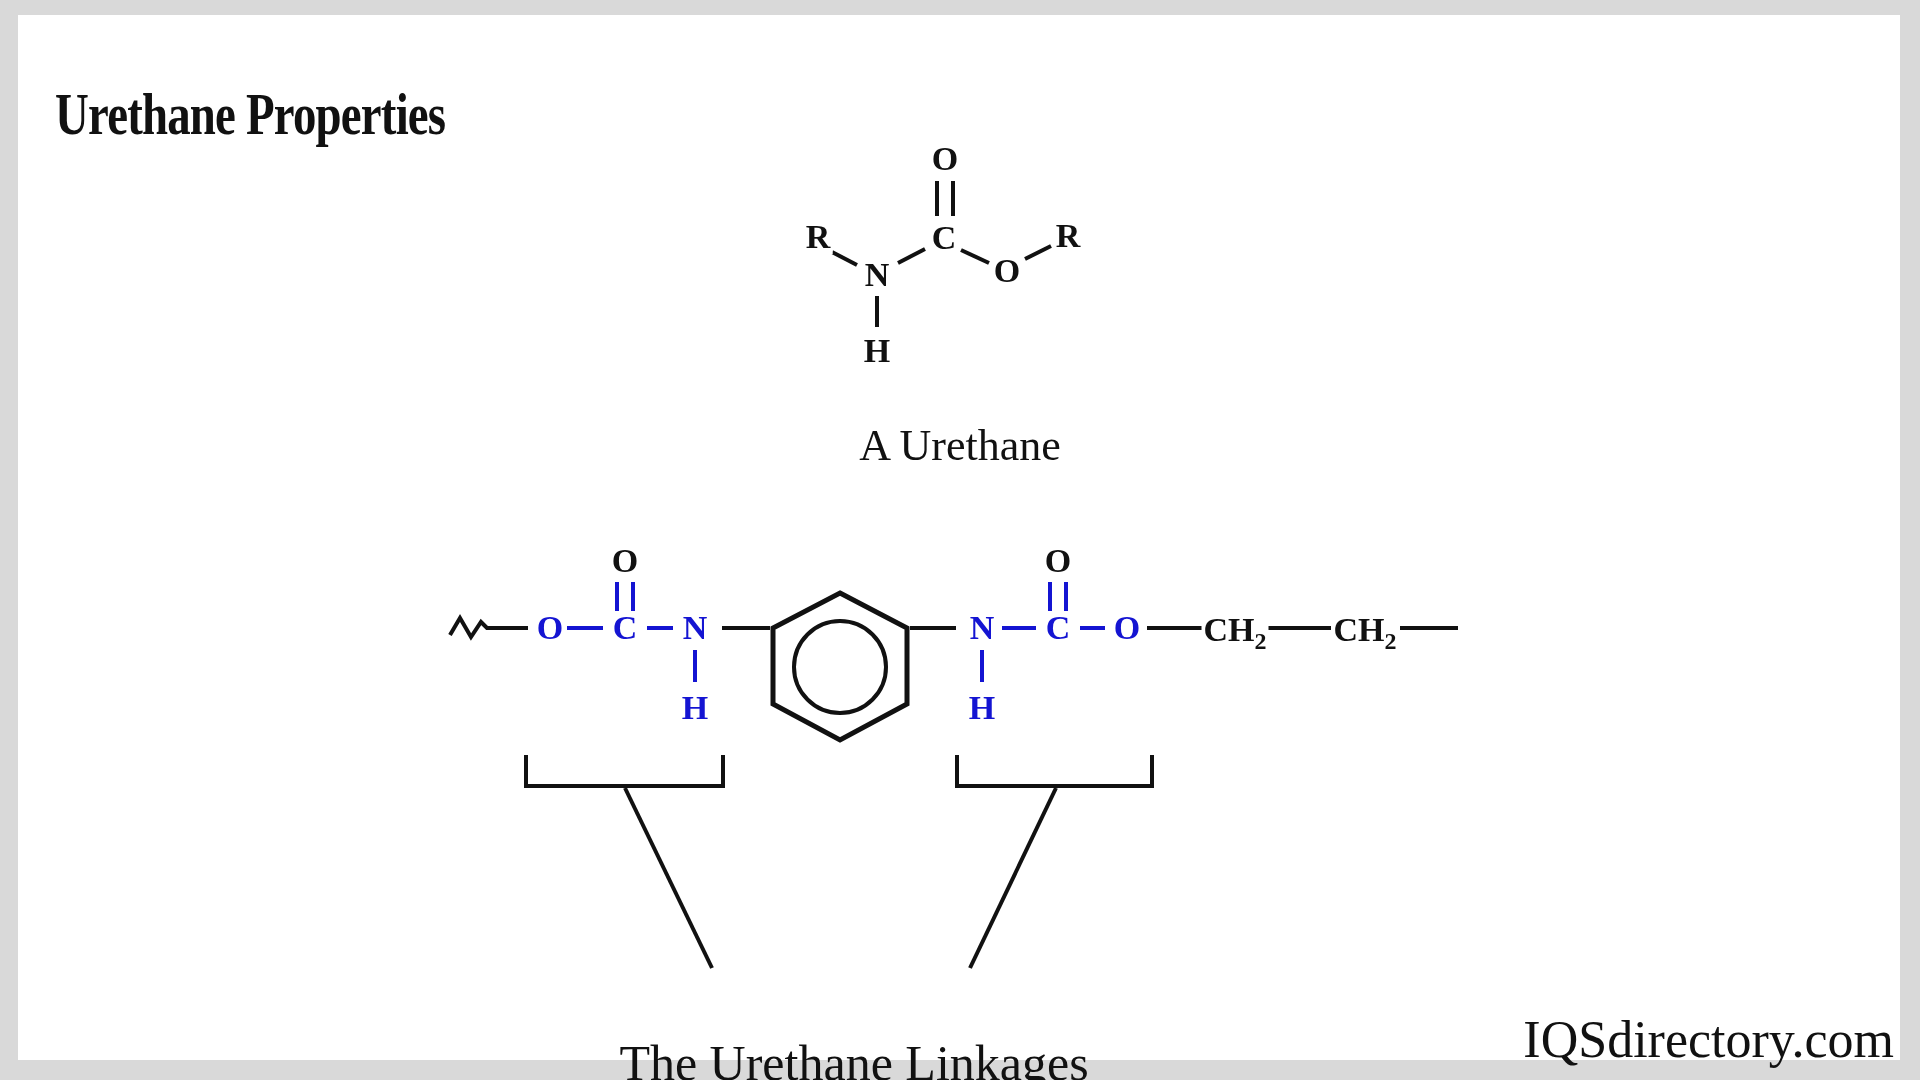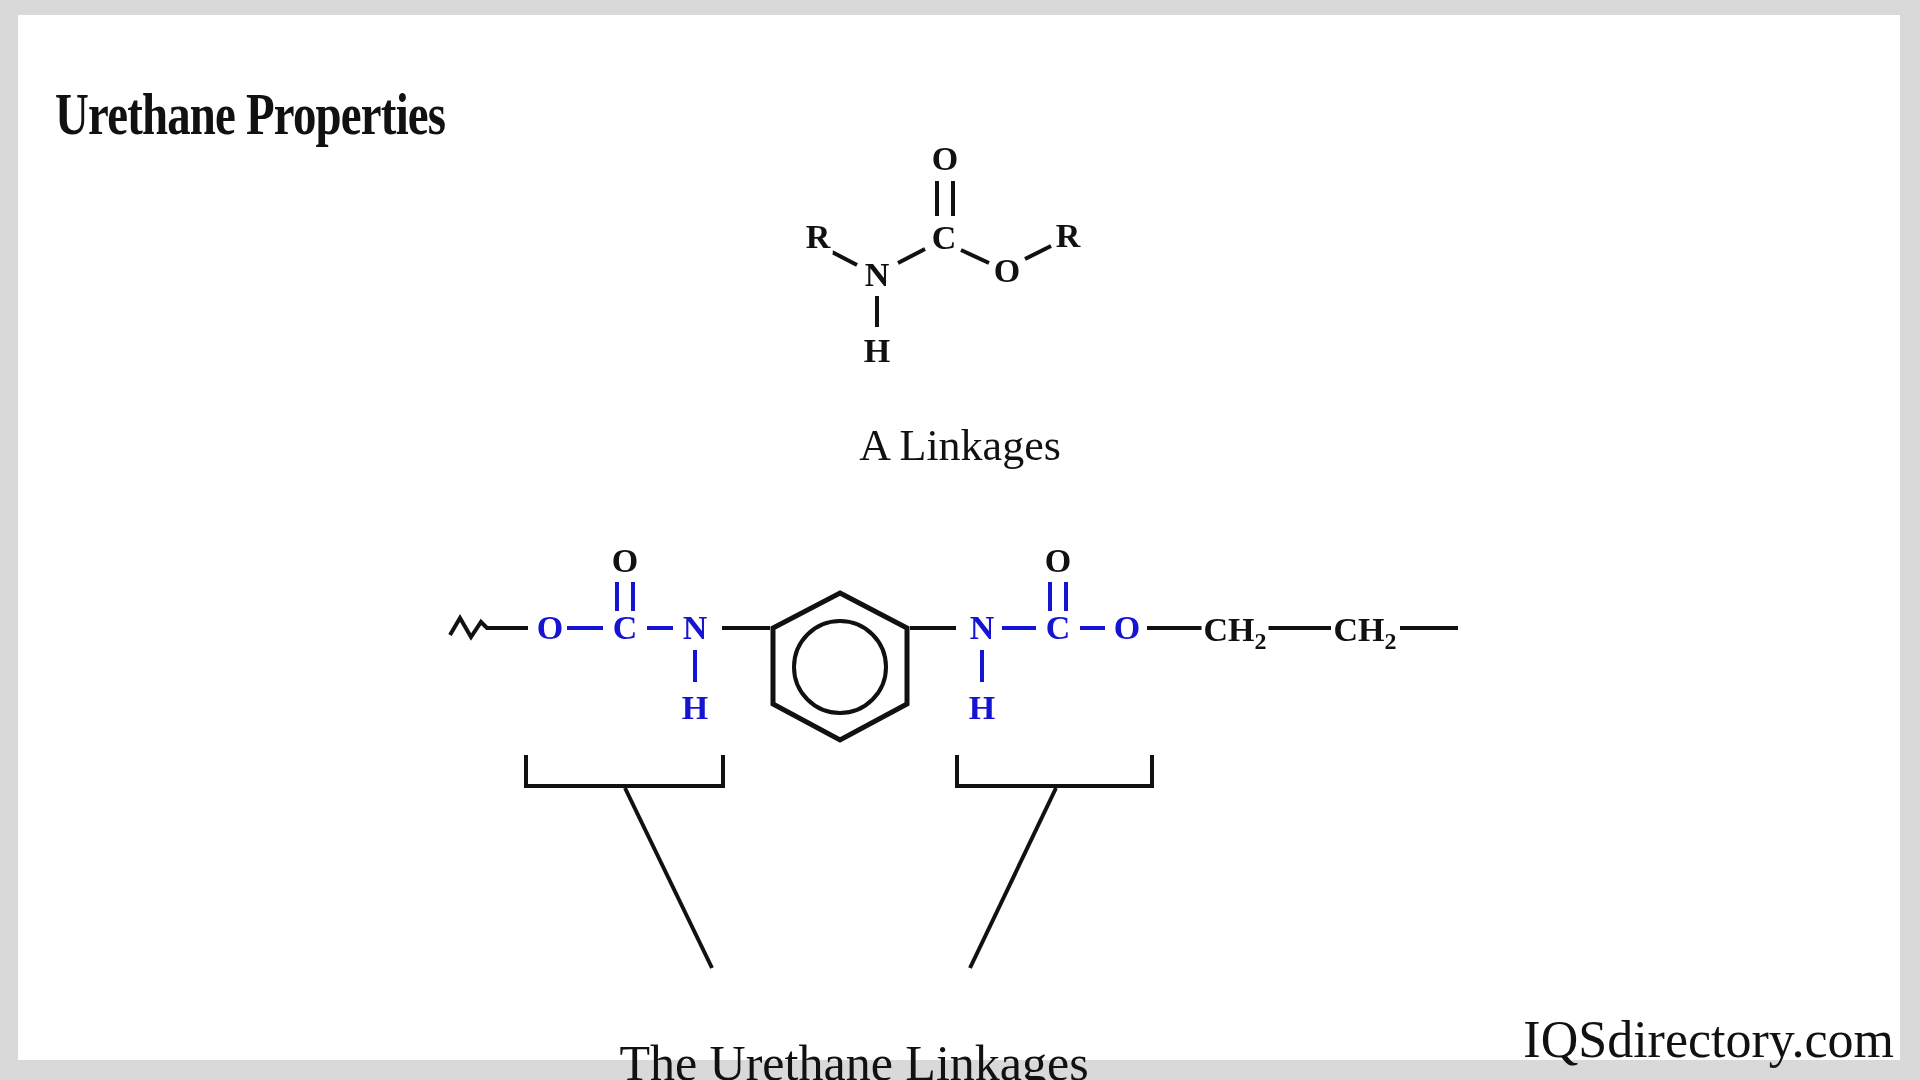--- a/index.html
+++ b/index.html
@@ -75,21 +75,21 @@
   <h1 class="title"><span class="squeeze">Urethane Properties</span></h1>
 
   <span class="atom" style="left:818px;top:237px;">R</span>
   <span class="atom" style="left:877px;top:275px;">N</span>
   <span class="atom" style="left:877px;top:351px;">H</span>
   <span class="atom" style="left:944px;top:238px;">C</span>
   <span class="atom" style="left:945px;top:159px;">O</span>
   <span class="atom" style="left:1007px;top:271px;">O</span>
   <span class="atom" style="left:1068px;top:236px;">R</span>
 
-  <div class="caption-a">A Linkages</div>
+  <div class="caption-a">A Urethane</div>
 
   <span class="atom blue" style="left:550px;top:628px;">O</span>
   <span class="atom blue" style="left:625px;top:628px;">C</span>
   <span class="atom" style="left:625px;top:561px;">O</span>
   <span class="atom blue" style="left:695px;top:628px;">N</span>
   <span class="atom blue" style="left:695px;top:708px;">H</span>
   <span class="atom blue" style="left:982px;top:628px;">N</span>
   <span class="atom blue" style="left:982px;top:708px;">H</span>
   <span class="atom blue" style="left:1058px;top:628px;">C</span>
   <span class="atom" style="left:1058px;top:561px;">O</span>

